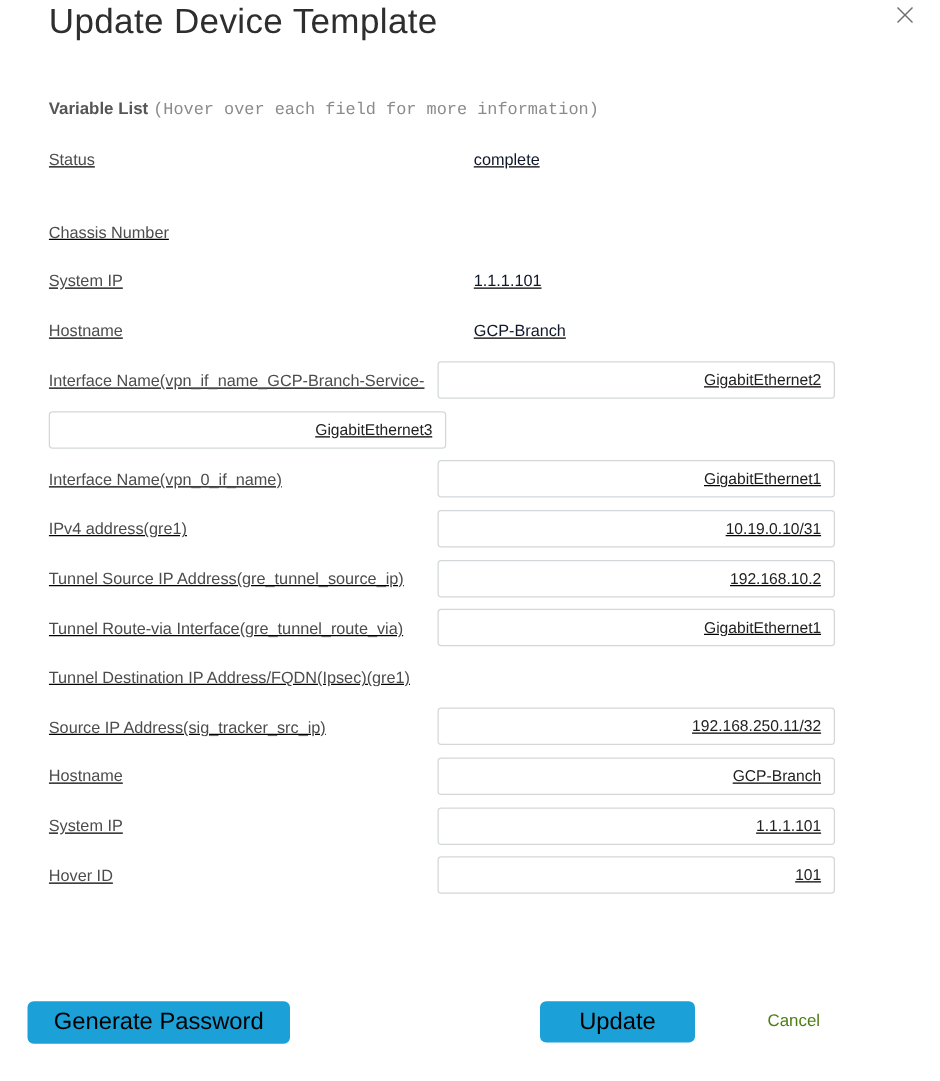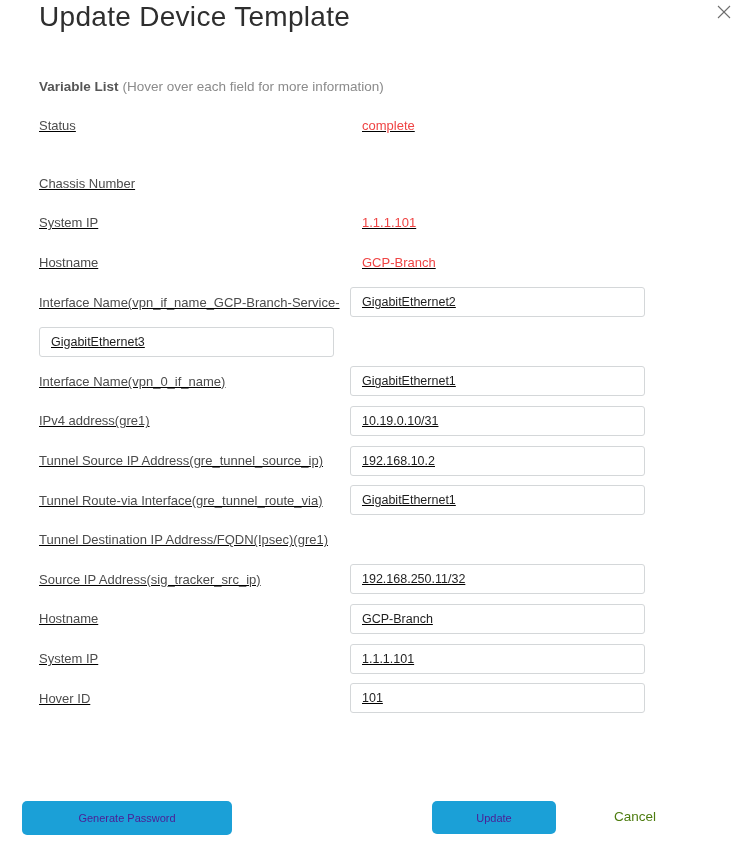--- a/index.html
+++ b/index.html
@@ -43,71 +43,73 @@
     font-size: 13.5px;
     line-height: 18px;
   }
   .section-head .sec-title {
     font-weight: bold;
     color: #565656;
   }
   .section-head .sec-hint {
     color: #8b8b8b;
     margin-left: 4px;
+    font-family: Liberation Mono, monospace;
   }
   .rows { margin-left: 39px; }
   .row {
     height: 39.6px;
     display: flex;
     align-items: center;
     text-decoration: underline;
   }
   .row .lbl {
     width: 311px;
     flex: 0 0 311px;
     font-size: 13px;
     color: #4c4c4c;
     white-space: nowrap;
     overflow: hidden;
   }
   .row .val {
-    margin-left: 12px;
+    margin-left: 29px;
     font-size: 13px;
-    color: #ef4444;
+    color: #0f172a;
     white-space: nowrap;
   }
   .row input.txt {
-    width: 295px;
+    width: 318px;
     height: 30px;
     box-sizing: border-box;
     border: 1px solid #d4d7d9;
     border-radius: 3px;
     background: #ffffff;
     padding: 0 10px 0 11px;
     font-family: "Liberation Sans", "DejaVu Sans", sans-serif;
     font-size: 12.5px;
     color: #1f1f1f;
     outline: none;
+    text-align: right;
   }
   .spacer { height: 18px; }
   .footer {
     position: absolute;
     left: 0;
     top: 800px;
     width: 752px;
     height: 36px;
   }
   .btn {
     position: absolute;
     border: none;
     border-radius: 5px;
     background: #1ba0d7;
-    color: #4c1d95;
+    color: #000000;
     font-family: "Liberation Sans", "DejaVu Sans", sans-serif;
-    font-size: 11px;
+    font-size: 19px;
     cursor: pointer;
   }
   .btn-generate {
     left: 22px;
     top: 1px;
     width: 210px;
     height: 34px;
   }
   .btn-update {
     left: 432px;

